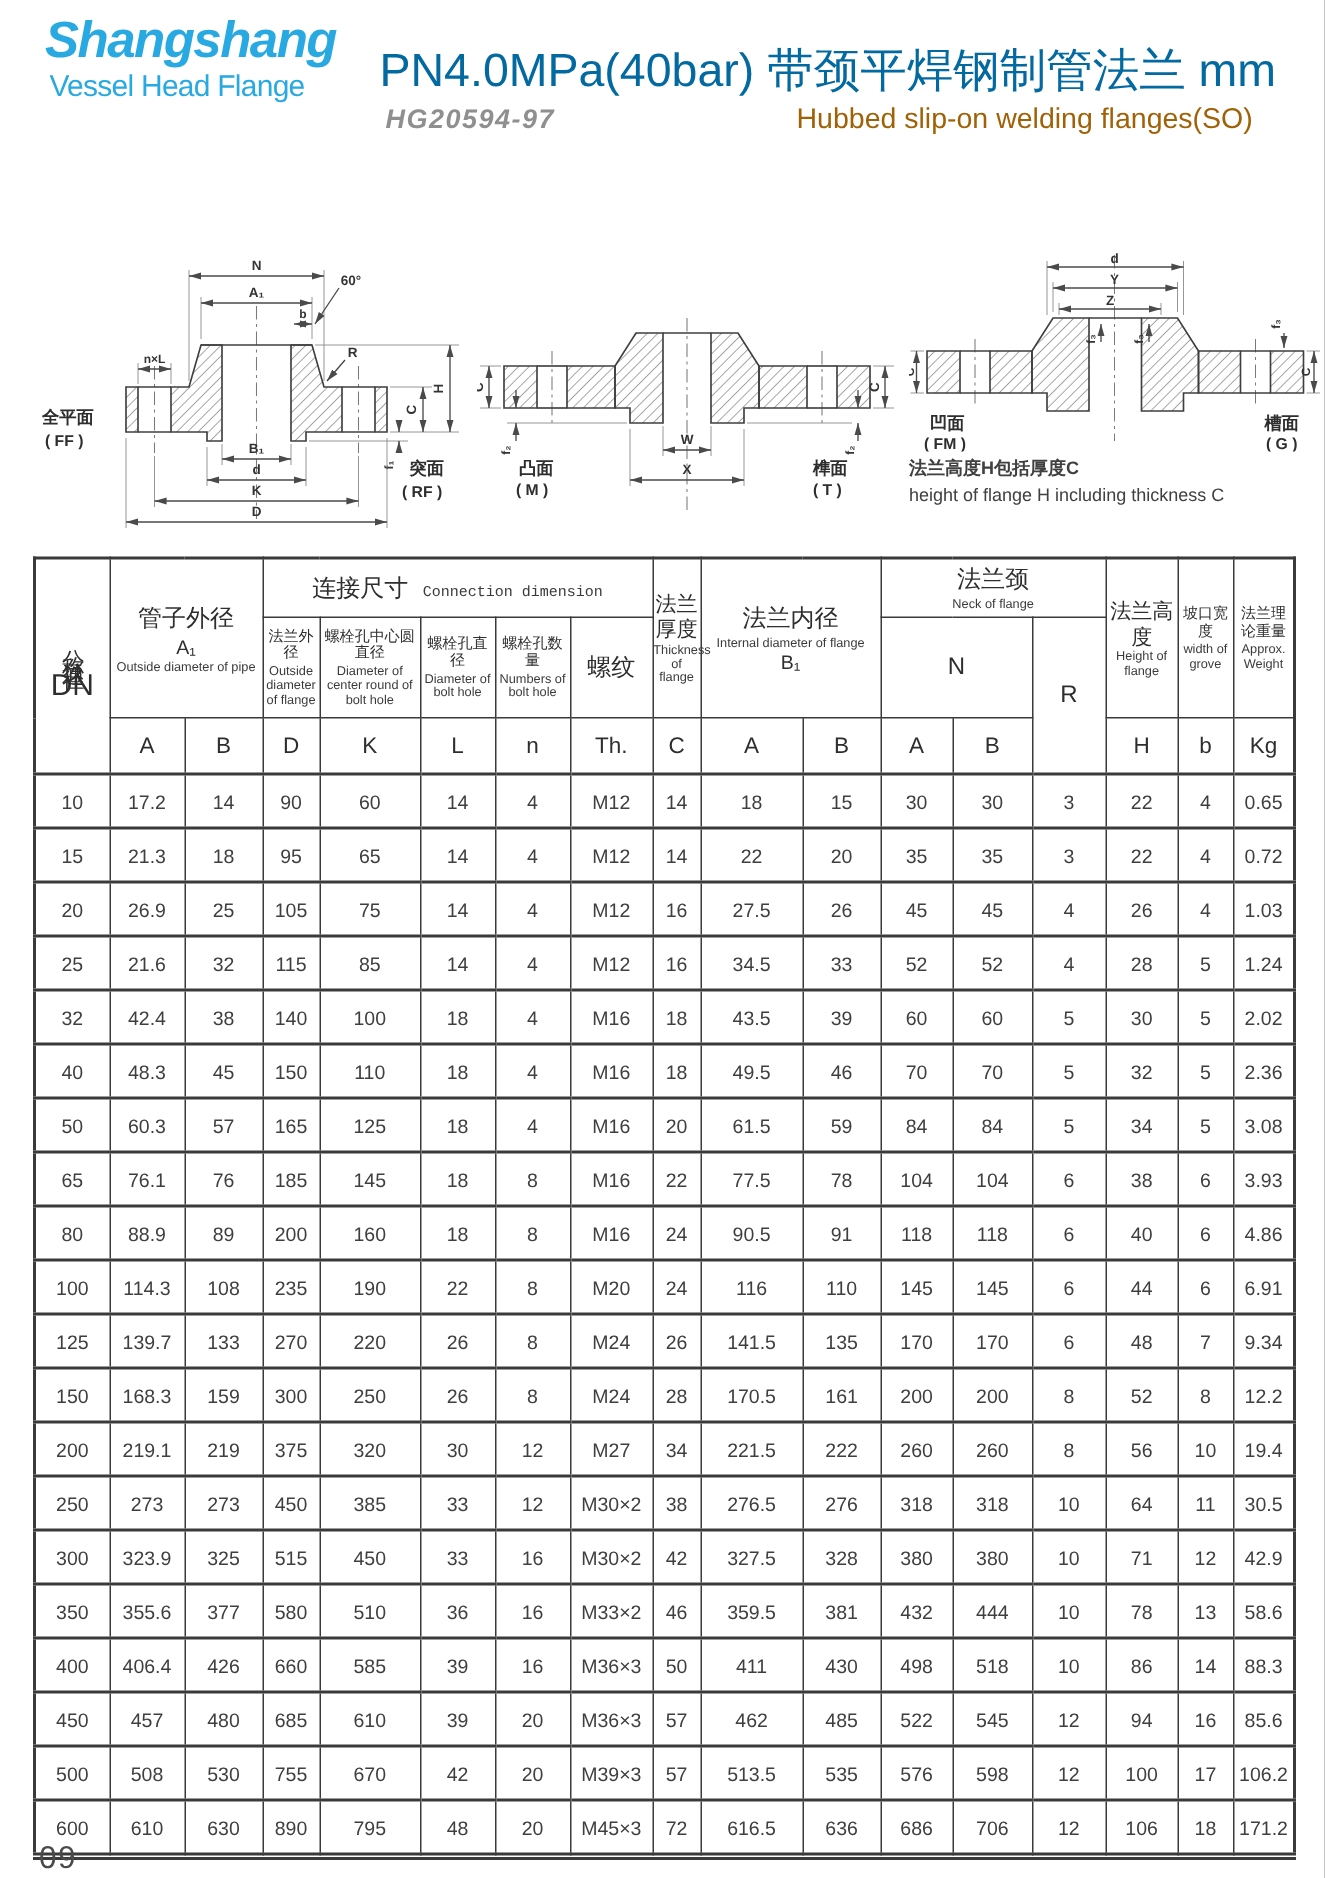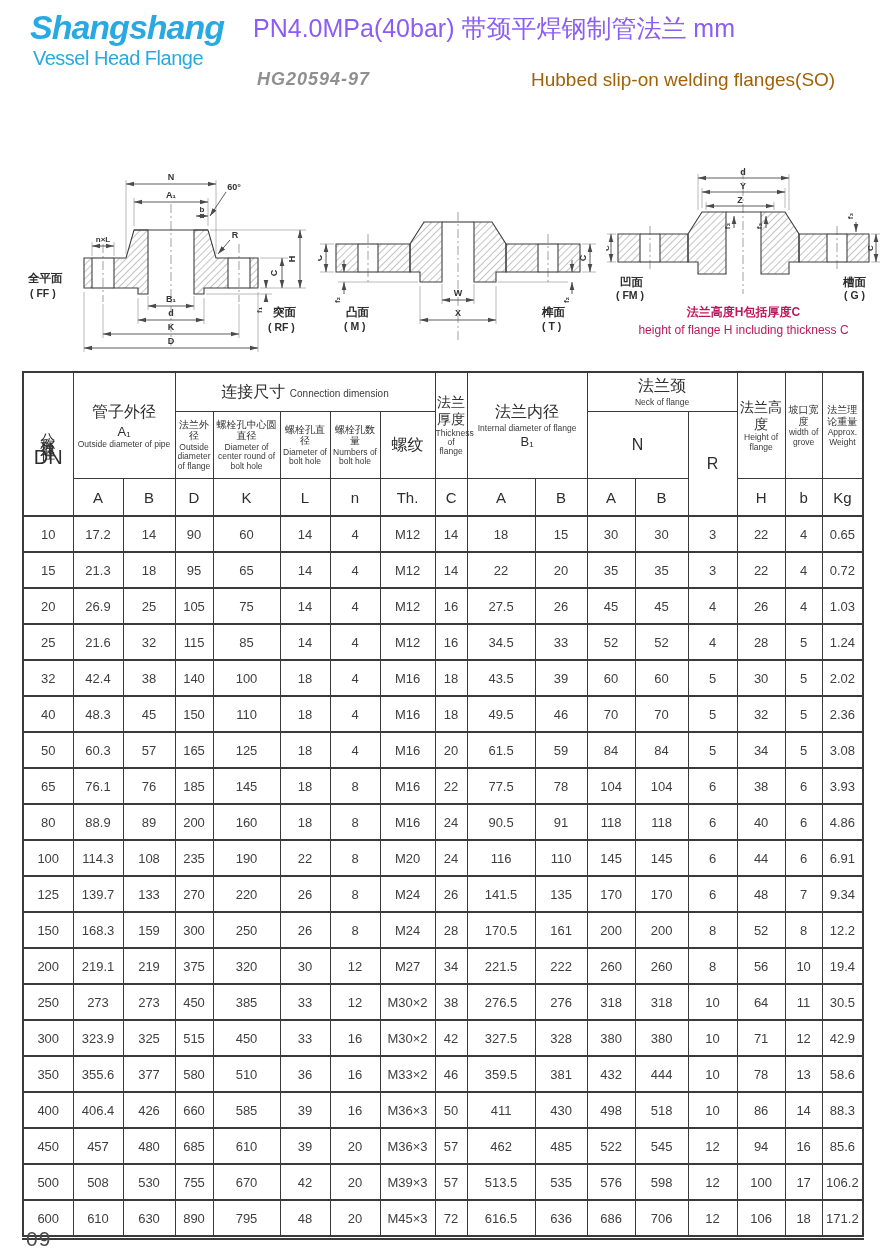--- a/index.html
+++ b/index.html
@@ -2,46 +2,46 @@
 <html><head>
 <meta charset="utf-8">
 <style>
   html,body{margin:0;padding:0;background:#9a9a9a;}
   .page{position:relative;width:883px;height:1252px;background:#ffffff;overflow:hidden;
         font-family:"Liberation Sans",sans-serif;color:#3b3b3b;}
   
   .logo1{position:absolute;left:30px;top:8px;font-size:34px;font-weight:bold;font-style:italic;
          letter-spacing:-1px;color:#29a9e1;}
   .logo2{position:absolute;left:33px;top:47px;font-size:20px;font-weight:400;letter-spacing:-0.5px;color:#29a9e1;}
-  .title{position:absolute;left:253px;top:12px;font-size:25px;color:#8b5cf6;white-space:nowrap;}
+  .title{position:absolute;left:253px;top:26px;font-size:31px;color:#0369a1;white-space:nowrap;}
   .standard{position:absolute;left:257px;top:69px;font-size:18px;font-weight:bold;font-style:italic;
             color:#8f8f8f;letter-spacing:1px;}
   .subtitle{position:absolute;left:531px;top:69px;font-size:19px;color:#a16207;white-space:nowrap;}
   
   .dwg{position:absolute;}
   .sec{fill:url(#h1);stroke:#3f3f3f;stroke-width:1.1;}
   .sec2{stroke:#3f3f3f;stroke-width:1.1;}
   .ol{stroke:#3f3f3f;stroke-width:1.1;fill:none;}
   .cl{stroke:#7a7a7a;stroke-width:0.7;stroke-dasharray:9 3 2 3;fill:none;}
   .xl{stroke:#8a8a8a;stroke-width:0.6;fill:none;}
   .dl{stroke:#4a4a4a;stroke-width:0.9;fill:none;}
   .dt{font-size:9px;font-weight:600;fill:#333;text-anchor:middle;font-family:"Liberation Sans",sans-serif;}
   .dts{font-size:8px;font-weight:600;fill:#333;text-anchor:middle;font-family:"Liberation Sans",sans-serif;}
   .fcjk{font-size:11.5px;font-weight:bold;fill:#2e2e2e;font-family:"Liberation Sans",sans-serif;}
   .fcode{font-size:10.5px;font-weight:bold;fill:#2e2e2e;font-family:"Liberation Sans",sans-serif;}
-  .d3cap{position:absolute;left:606px;top:304px;width:275px;text-align:center;color:#be185d;}
+  .d3cap{position:absolute;left:606px;top:304px;width:275px;color:#404040;}
   .d3cap .l1{font-size:12px;font-weight:bold;}
   .d3cap .l2{font-size:12px;font-weight:normal;margin-top:2px;}
   
   .spec{position:absolute;left:22px;top:371px;width:840px;border-collapse:collapse;table-layout:fixed;
         border:2px solid #3a3a3a;border-bottom:5px double #3a3a3a;}
   .spec th,.spec td{border:1px solid #3a3a3a;text-align:center;vertical-align:middle;padding:0;}
   .spec tbody td{border-top-width:2px;height:34px;font-size:13px;color:#3f3f3f;}
   .spec thead th{font-weight:normal;color:#2e2e2e;}
-  .hr1{height:38px;} .hr2{height:66px;} .hr3{height:36px;}
+  .hr1{height:38px;font-family:Liberation Mono, monospace;} .hr2{height:66px;} .hr3{height:36px;}
   .cn-lg{font-size:16px;} .cn-md{font-size:14px;line-height:1.2;} .cn-sm{font-size:10px;line-height:1.15;}
   .en{font-size:8.5px;line-height:1.1;color:#3a3a3a;margin-top:1px;}
   .en2{font-size:10px;color:#3a3a3a;}
   .sub{font-size:13px;margin-top:1px;}
   .letter{font-size:15px;}
   .dn-cn{writing-mode:vertical-rl;text-orientation:upright;font-size:15px;letter-spacing:5px;
          margin:0 auto;line-height:1;}
   .dn-code{font-size:20px;margin-top:6px;}
   .pagenum{position:absolute;left:26px;top:1227px;font-size:21px;color:#4a4a4a;letter-spacing:1px;}
 </style>

